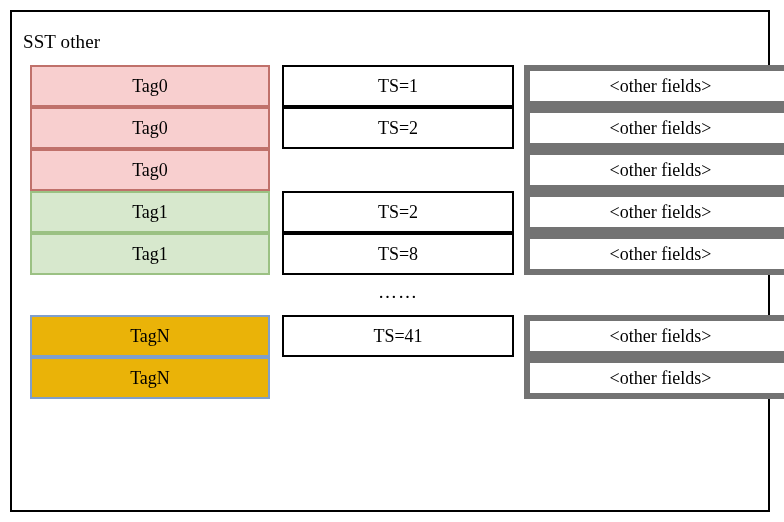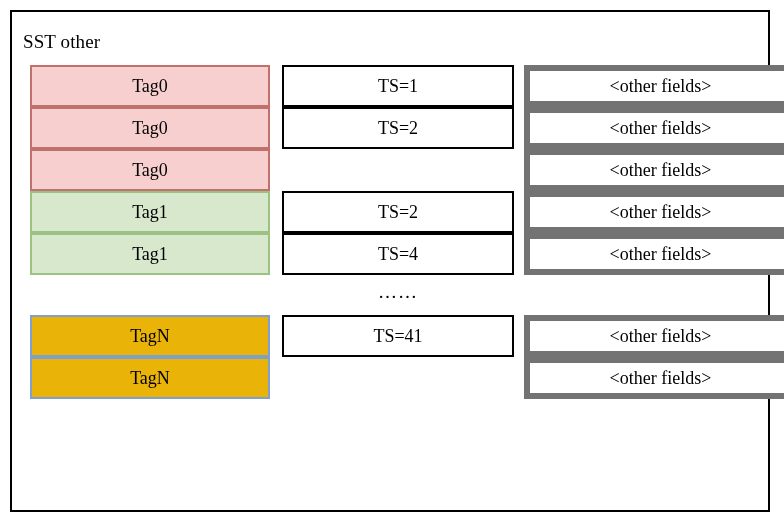--- a/index.html
+++ b/index.html
@@ -134,21 +134,21 @@
         <div class="cell cell-tag tag-red">Tag0</div>
         <div class="cell cell-other">&lt;other fields&gt;</div>
       </div>
       <div class="record-row">
         <div class="cell cell-tag tag-green">Tag1</div>
         <div class="cell cell-ts">TS=2</div>
         <div class="cell cell-other">&lt;other fields&gt;</div>
       </div>
       <div class="record-row">
         <div class="cell cell-tag tag-green">Tag1</div>
-        <div class="cell cell-ts">TS=4</div>
+        <div class="cell cell-ts">TS=8</div>
         <div class="cell cell-other">&lt;other fields&gt;</div>
       </div>
       <div class="ellipsis-row">
         <div class="ellipsis-mark">……</div>
       </div>
       <div class="record-row">
         <div class="cell cell-tag tag-blue">TagN</div>
         <div class="cell cell-ts">TS=41</div>
         <div class="cell cell-other">&lt;other fields&gt;</div>
       </div>

